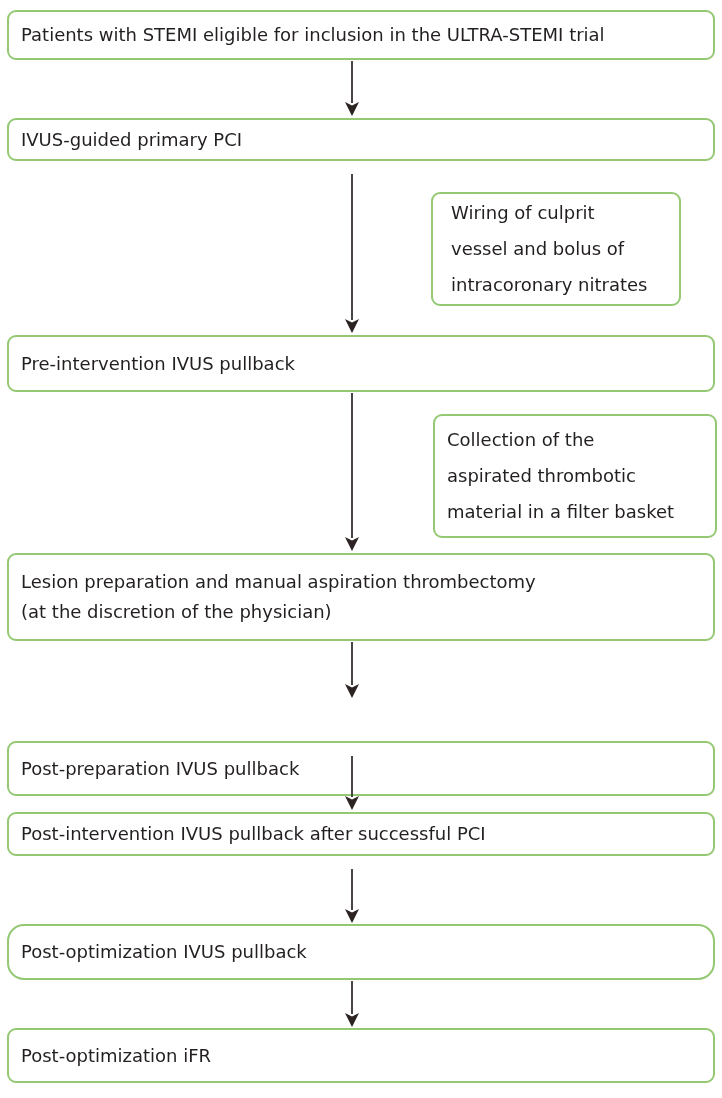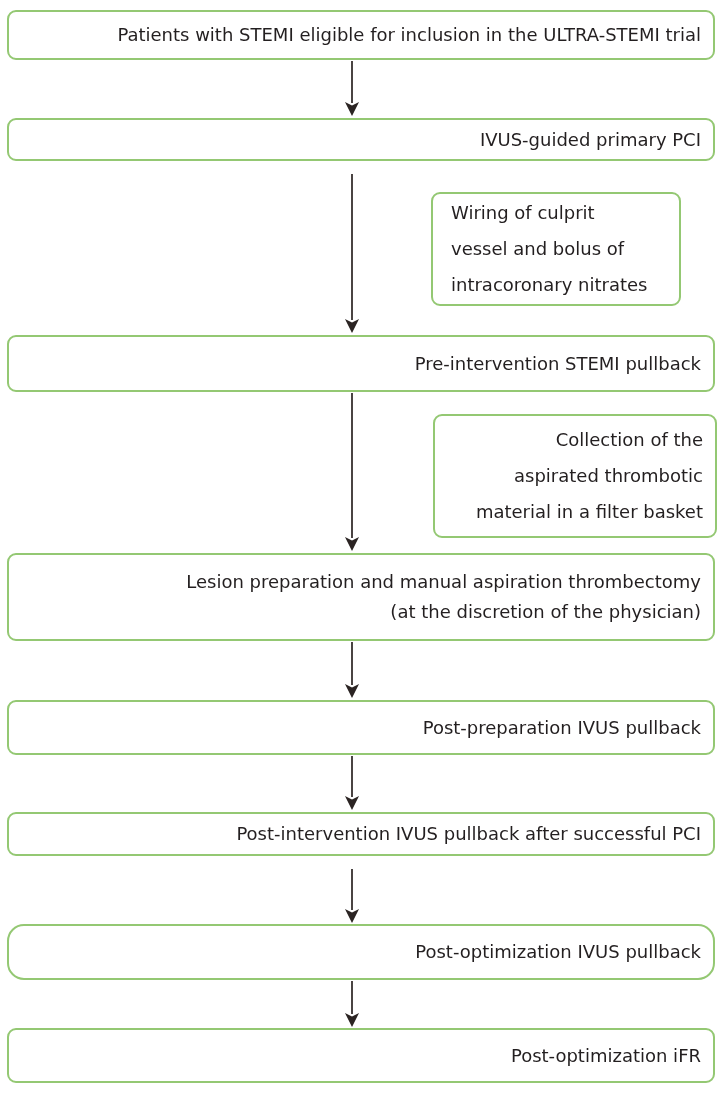--- a/index.html
+++ b/index.html
@@ -18,21 +18,21 @@
     background: #ffffff;
     border: 2px solid #94c873;
     border-radius: 9px;
     display: flex;
     align-items: center;
     justify-content: center;
   }
   .box .label {
     font-size: 18px;
     line-height: 30px;
-    text-align: right;
+    text-align: left;
     white-space: pre-line;
     color: #231f20;
     width: 100%;
     padding: 0 12px;
   }
   .main-box { left: 7px; width: 708px; }
   .side-box .label { line-height: 36px; }
   .side-box.align-left .label { text-align: left; padding-left: 18px; }
   .arrow {
     position: absolute;
@@ -79,21 +79,21 @@
       </svg>
   </div>
 
   <div class="box side-box align-left" style="left:431px;top:192px;width:250px;height:114px;">
     <span class="label">Wiring of culprit
 vessel and bolus of
 intracoronary nitrates</span>
   </div>
 
   <div class="box main-box" style="top:335px;height:57px;">
-    <span class="label">Pre-intervention STEMI pullback</span>
+    <span class="label">Pre-intervention IVUS pullback</span>
   </div>
 
   <div class="arrow" style="left:344px;top:393px;height:158px;">
     <div class="shaft"></div>
     <svg class="head" width="16" height="14" viewBox="0 0 16 14">
         <path d="M1 0 L8 14 L15 0 L8 3.5 Z" fill="#2b2423"></path>
       </svg>
   </div>
 
   <div class="box side-box" style="left:433px;top:414px;width:284px;height:124px;">
@@ -107,21 +107,21 @@
 (at the discretion of the physician)</span>
   </div>
 
   <div class="arrow" style="left:344px;top:642px;height:56px;">
     <div class="shaft"></div>
     <svg class="head" width="16" height="14" viewBox="0 0 16 14">
         <path d="M1 0 L8 14 L15 0 L8 3.5 Z" fill="#2b2423"></path>
       </svg>
   </div>
 
-  <div class="box main-box" style="top:700px;height:55px;">
+  <div class="box main-box" style="top:741px;height:55px;">
     <span class="label">Post-preparation IVUS pullback</span>
   </div>
 
   <div class="arrow" style="left:344px;top:756px;height:54px;">
     <div class="shaft"></div>
     <svg class="head" width="16" height="14" viewBox="0 0 16 14">
         <path d="M1 0 L8 14 L15 0 L8 3.5 Z" fill="#2b2423"></path>
       </svg>
   </div>
 

